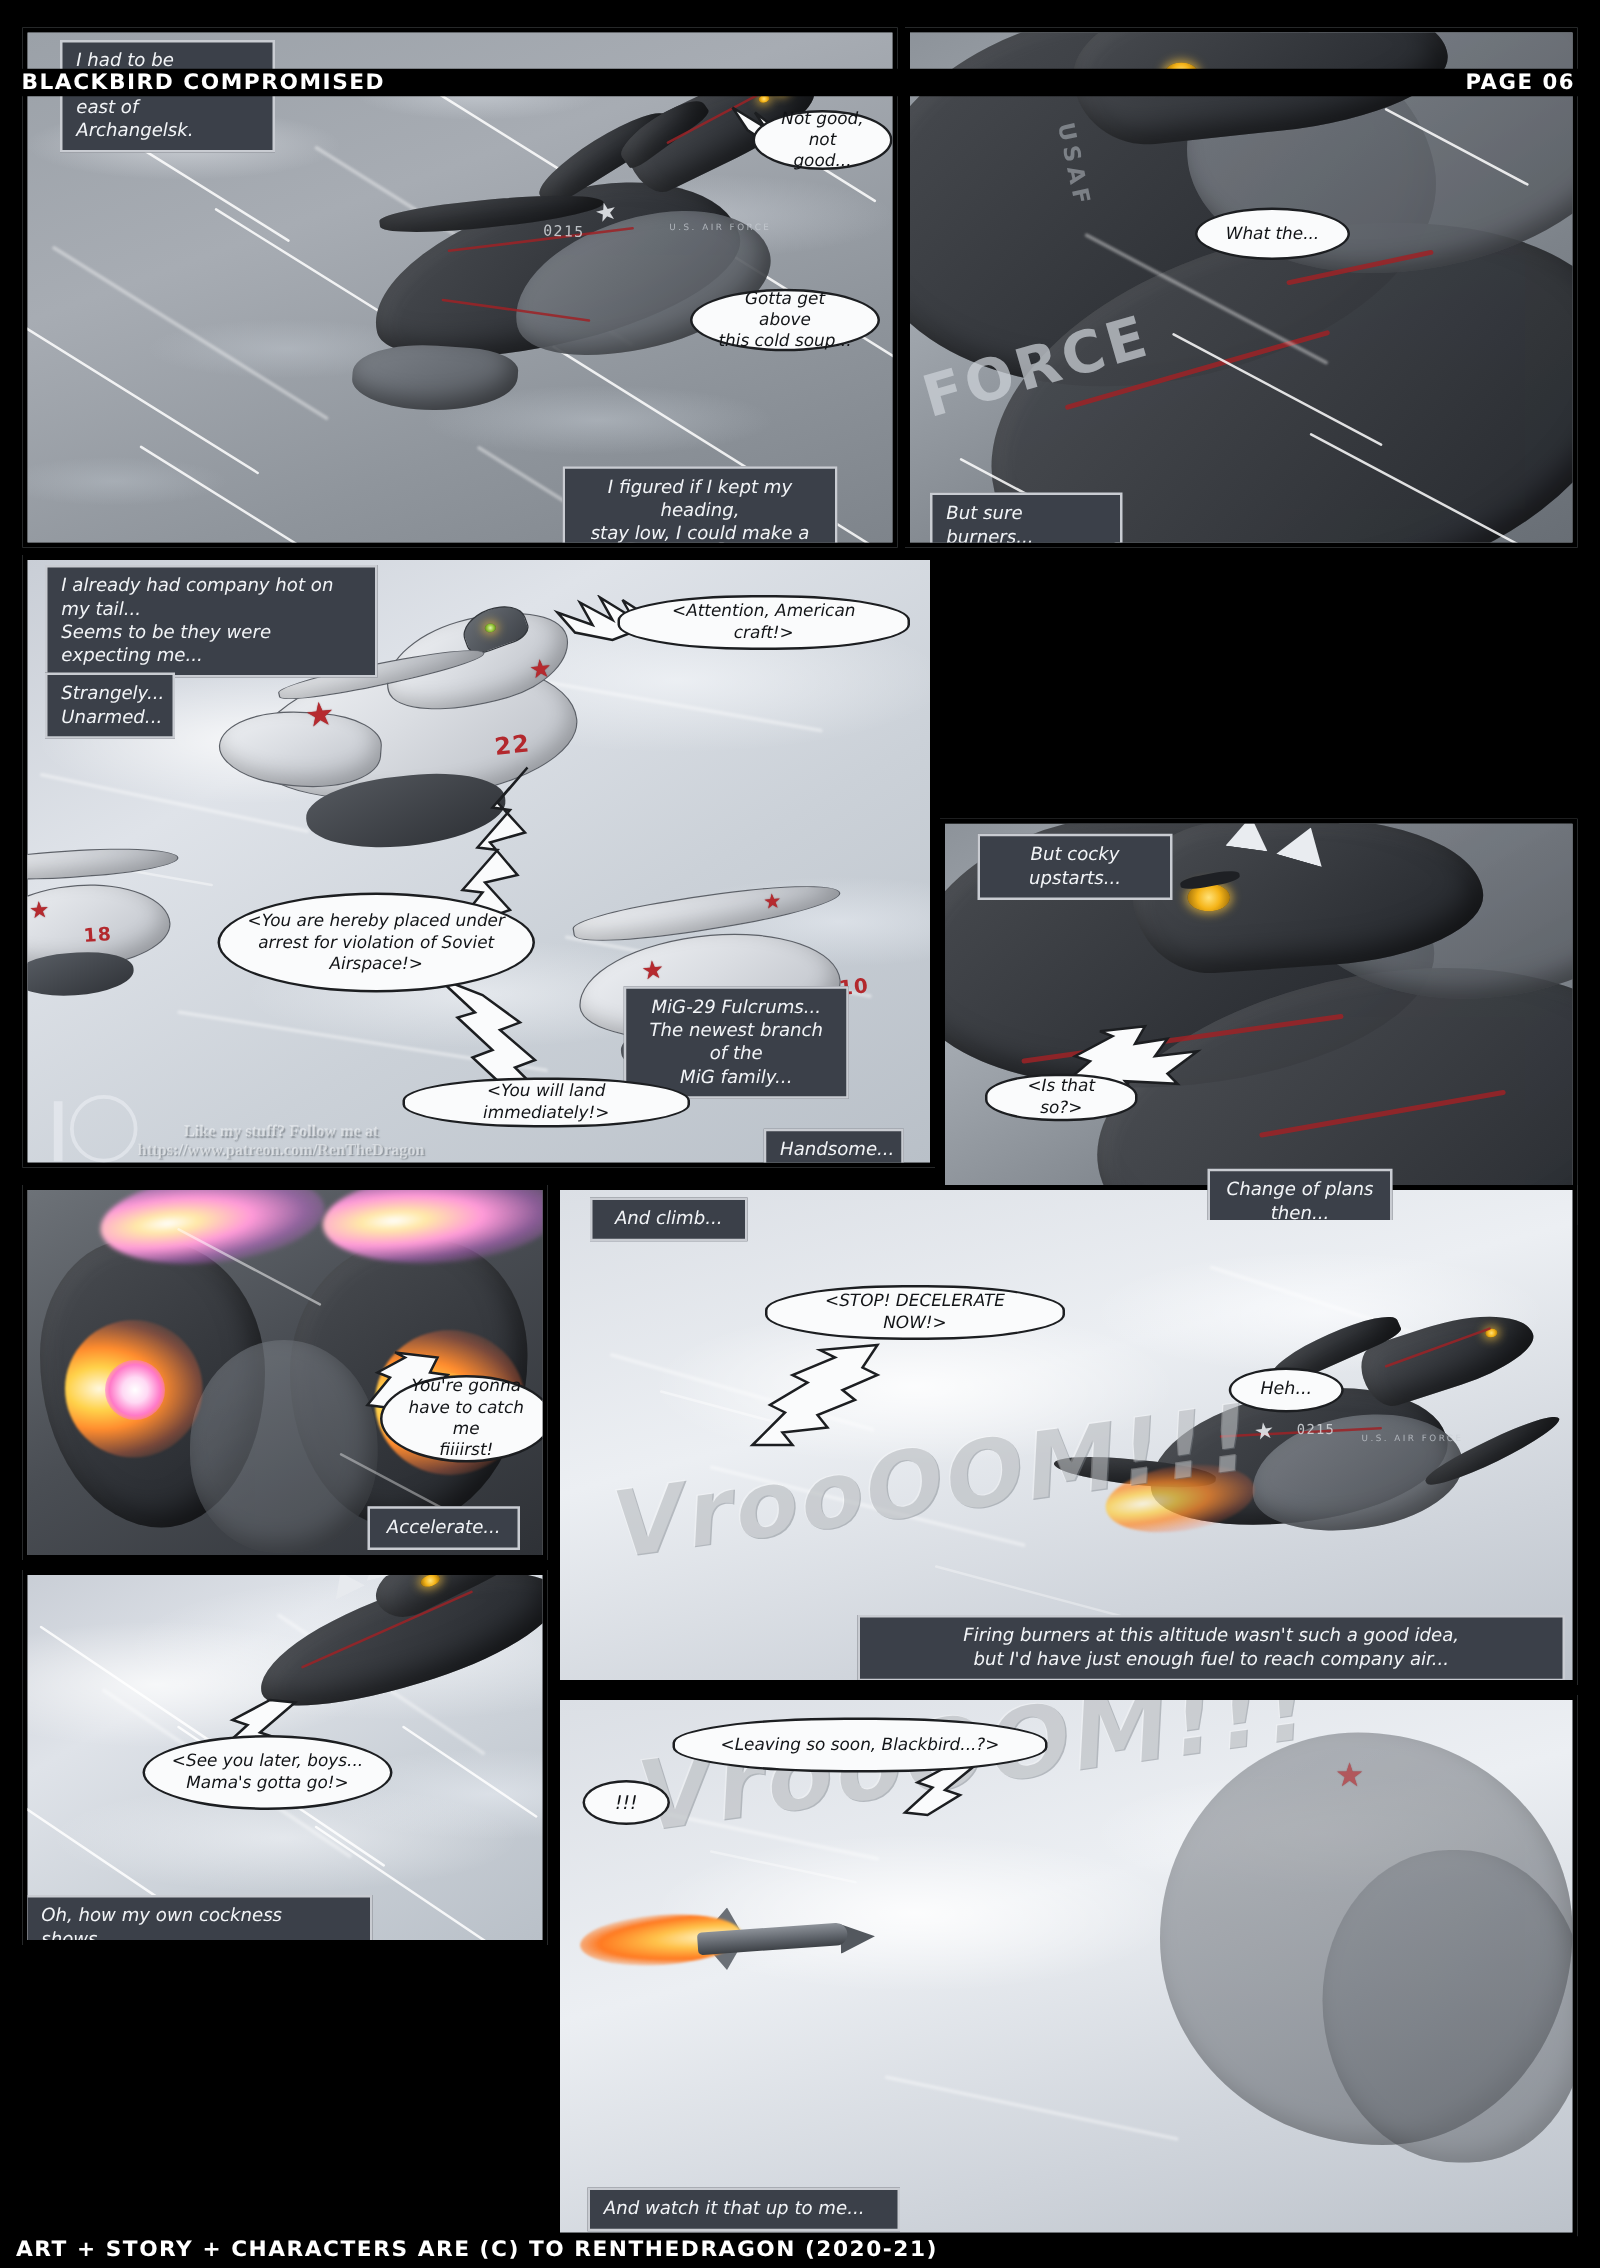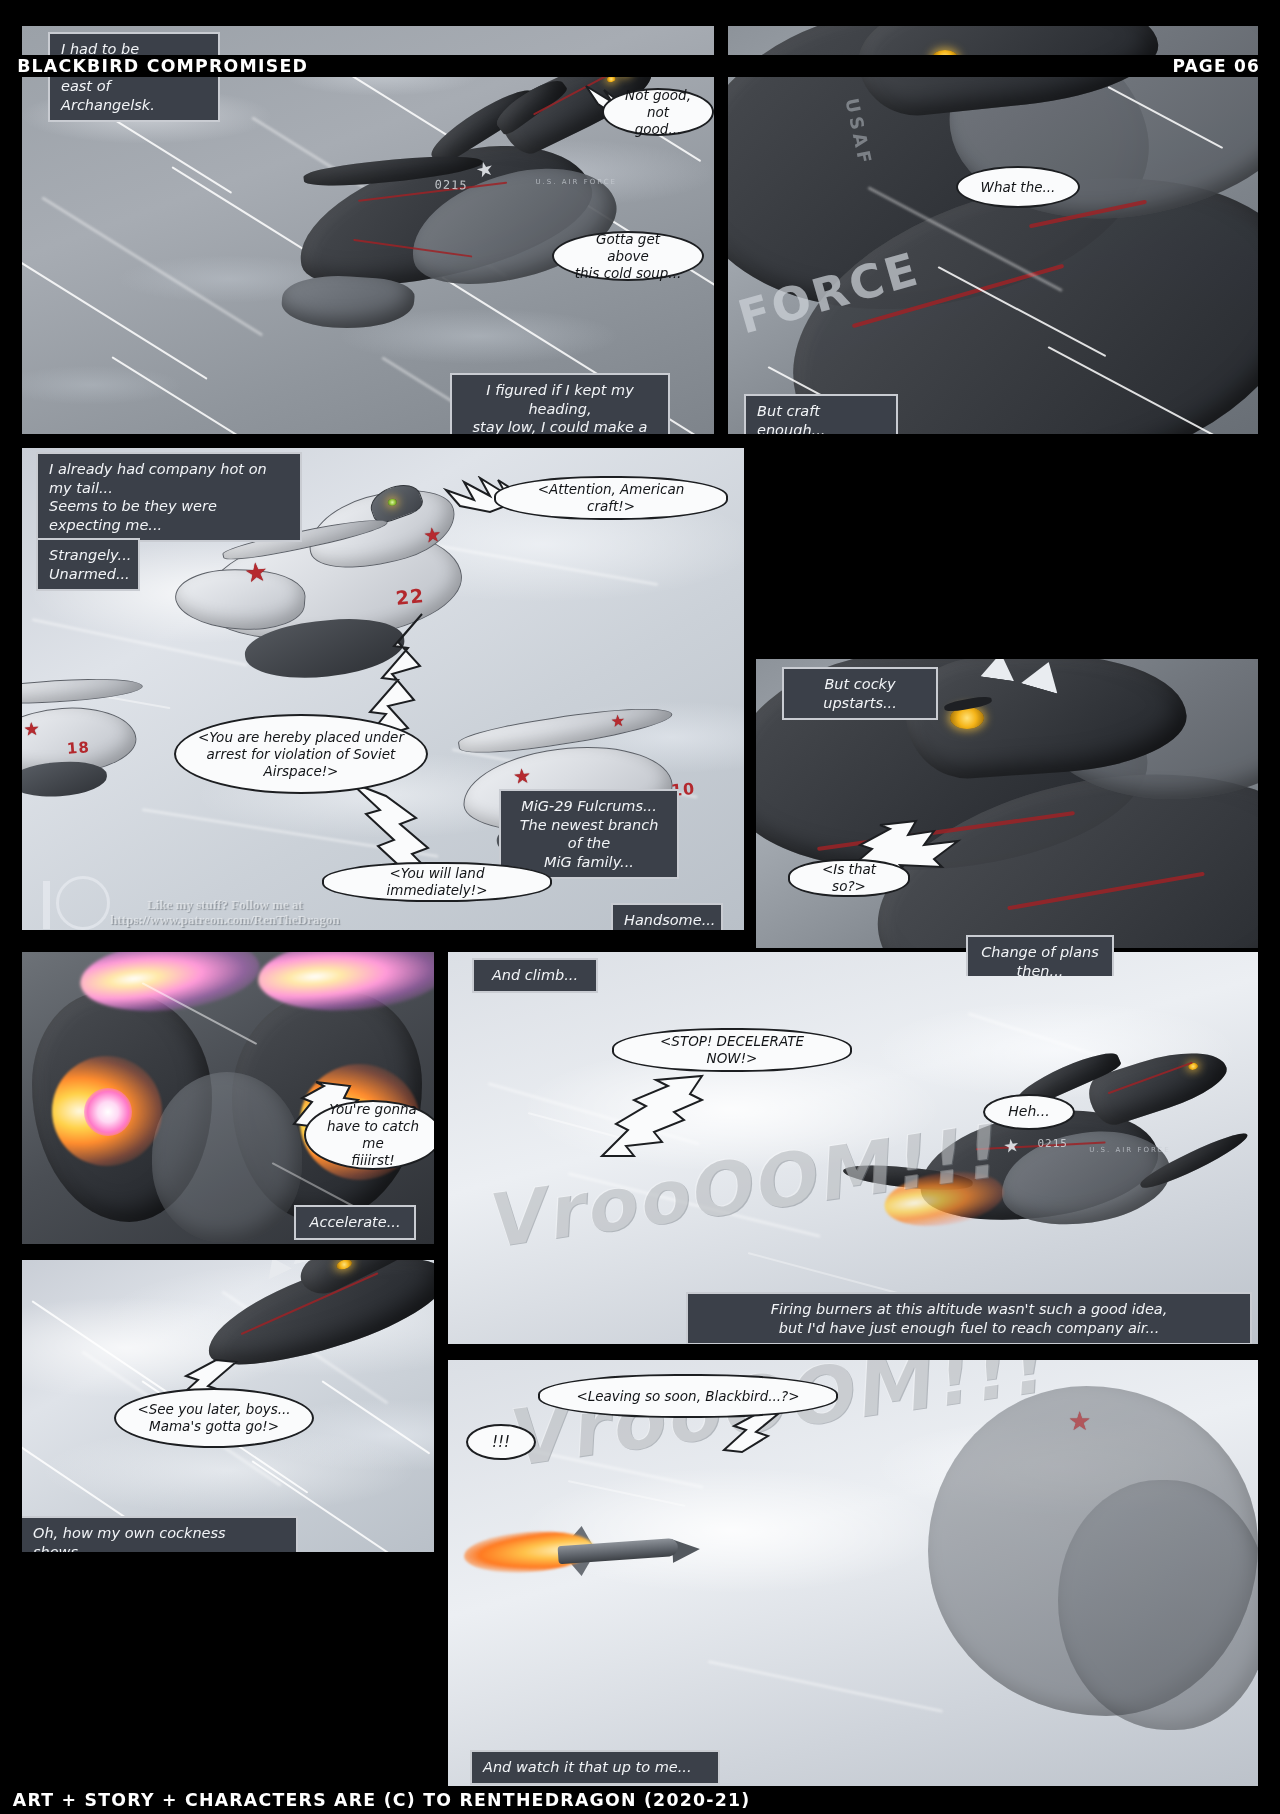--- a/index.html
+++ b/index.html
@@ -312,21 +312,21 @@
     <div class="streaks">
       <div class="streak" style="left:210px; top:240px; width:190px; transform:rotate(28deg);"></div>
       <div class="streak" style="left:320px; top:320px; width:200px; transform:rotate(28deg);"></div>
       <div class="streak" style="left:40px;  top:340px; width:160px; transform:rotate(28deg);"></div>
       <div class="streak" style="left:380px; top:60px;  width:130px; transform:rotate(28deg);"></div>
       <div class="streak dim" style="left:140px; top:160px; width:220px; transform:rotate(28deg);"></div>
     </div>
 
     <div class="bubble" style="left:228px; top:140px; width:124px; height:42px; font-size:13.5px;">What the...</div>
 
-    <div class="caption left" style="left:16px; top:368px; width:154px;">But craft enough...</div>
+    <div class="caption left" style="left:16px; top:368px; width:154px;">But sure burners...</div>
   </div>
 
   <div class="panel" style="left:18px; top:444px; width:730px; height:490px;">
     <div class="sky-light"></div>
 
     <div class="streaks">
       <div class="streak dim" style="left:10px;  top:170px; width:220px; transform:rotate(12deg);"></div>
       <div class="streak dim" style="left:380px; top:90px;  width:260px; transform:rotate(10deg);"></div>
       <div class="streak dim" style="left:120px; top:360px; width:300px; transform:rotate(9deg);"></div>
       <div class="streak dim" style="left:430px; top:300px; width:250px; transform:rotate(11deg);"></div>

